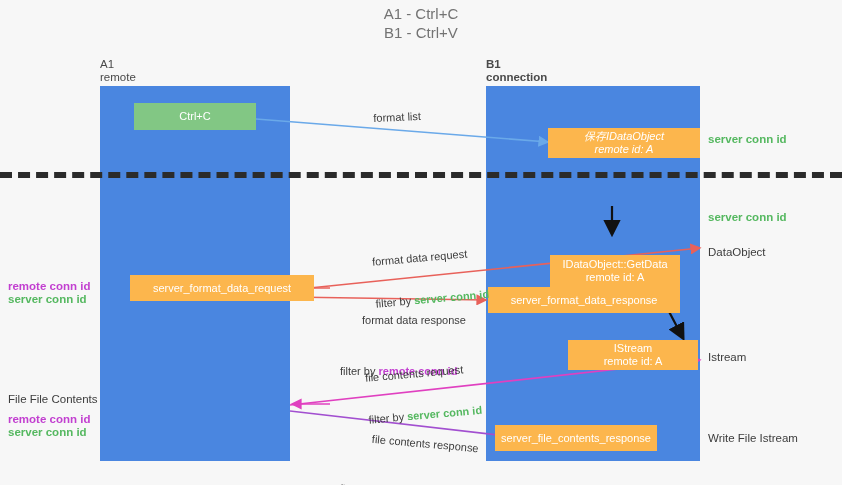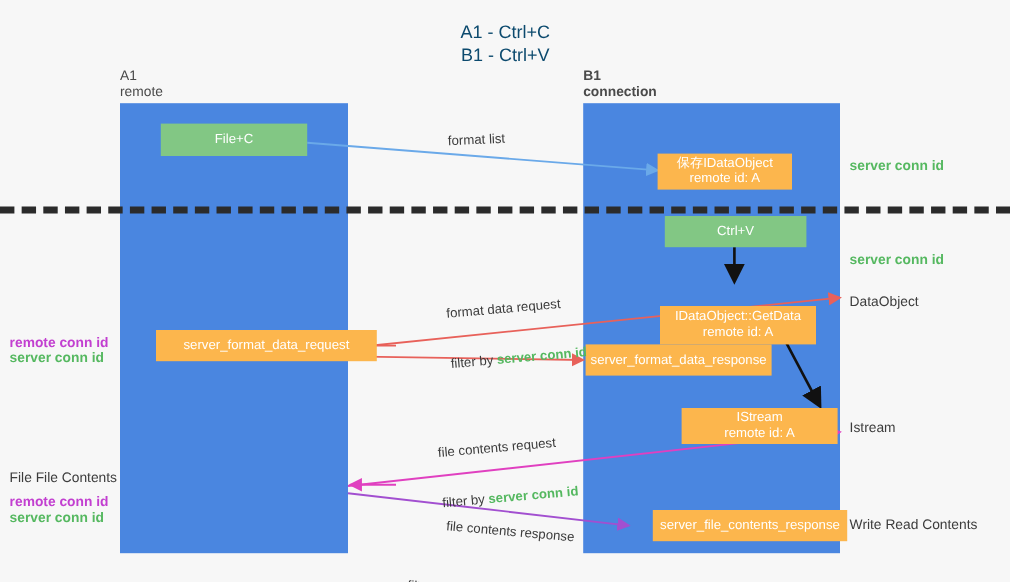--- a/index.html
+++ b/index.html
@@ -10,23 +10,23 @@
   body {
     width: 842px; height: 485px;
     position: relative;
     font-family: "Liberation Sans", "DejaVu Sans", sans-serif;
     overflow: hidden;
   }
   #stage { position: absolute; inset: 0; }
 
   .title {
     position: absolute;
-    left: 0; right: 0; top: 18px;
+    left: 0; right: 0; top: 4px;
     text-align: center;
-    color: #0c4a6e;
+    color: #737373;
     font-size: 15px;
     line-height: 19px;
     white-space: pre;
   }
 
   .col-header {
     position: absolute;
     text-align: left;
     color: #4a4a4a;
     font-size: 11.5px;
@@ -141,62 +141,65 @@
     <line x1="290" y1="297" x2="486" y2="300" stroke="#e8615a" stroke-width="1.6" marker-end="url(#ah-red)"></line>
 
     <line x1="330" y1="288" x2="292" y2="288" stroke="#e8615a" stroke-width="1.6" marker-end="url(#ah-red)"></line>
 
     <line x1="290" y1="405" x2="700" y2="360" stroke="#e040c0" stroke-width="1.6" marker-end="url(#ah-magenta)"></line>
     <line x1="330" y1="404" x2="292" y2="404" stroke="#e040c0" stroke-width="1.6" marker-end="url(#ah-magenta)"></line>
 
     <line x1="290" y1="411" x2="524" y2="438" stroke="#a24fd0" stroke-width="1.6" marker-end="url(#ah-purple)"></line>
   </svg>
 
-  <div class="node green" style="left:134px; top:103px; width:122px; height:27px;">File+C</div>
-
-  <div class="node orange" style="left:548px; top:128px; width:112px; height:30px;">保存IDataObject
+  <div class="node green" style="left:134px; top:103px; width:122px; height:27px;">Ctrl+C</div>
+
+  <div class="node orange" style="left:548px; top:128px; width:152px; height:30px;font-style:italic;">保存IDataObject
 remote id: A</div>
 
-  <div class="node green" style="left:554px; top:180px; width:118px; height:26px;">Ctrl+V</div>
 
   <div class="node orange" style="left:550px; top:236px; width:130px; height:32px;margin-top:19px;">IDataObject::GetData
 remote id: A</div>
 
   <div class="node orange" style="left:568px; top:340px; width:130px; height:30px;">IStream
 remote id: A</div>
 
   <div class="node orange" style="left:130px; top:275px; width:184px; height:26px;">server_format_data_request</div>
 
-  <div class="node orange" style="left:488px; top:287px; width:155px; height:26px;">server_format_data_response</div>
-
-
-  <div class="node orange" style="left:544px; top:425px; width:162px; height:26px;">server_file_contents_response</div>
+  <div class="node orange" style="left:488px; top:287px; width:192px; height:26px;">server_format_data_response</div>
+
+
+  <div class="node orange" style="left:495px; top:425px; width:162px; height:26px;">server_file_contents_response</div>
 
   <div class="divider" style="top:172px;"></div>
 
   <div class="side-label green" style="left:708px; top:132px;">server conn id</div>
   <div class="side-label green" style="left:708px; top:210px;">server conn id</div>
   <div class="side-label dark" style="left:708px; top:245px;">DataObject</div>
   <div class="side-label dark" style="left:708px; top:350px;">Istream</div>
-  <div class="side-label dark" style="left:708px; top:431px;">Write Read Contents</div>
+  <div class="side-label dark" style="left:708px; top:431px;">Write File Istream</div>
 
   <div class="side-label purple" style="left:8px; top:279px;">remote conn id</div>
   <div class="side-label green" style="left:8px; top:292px;">server conn id</div>
 
   <div class="side-label dark" style="left:8px; top:392px;">File File Contents</div>
   <div class="side-label purple" style="left:8px; top:412px;">remote conn id</div>
   <div class="side-label green" style="left:8px; top:425px;">server conn id</div>
 
   <div class="arrow-label" style="left:373px; top:111px; transform: rotate(-2.5deg);">format list</div>
 
   <div class="arrow-label" style="left:369px; top:227px; transform: rotate(-5deg);">
     <div>format data request</div>
     <div><span>filter by </span><span class="g">server conn id</span></div>
   </div>
 
+  <div class="arrow-label" style="left:362px; top:285px;">
+    <div>format data response</div>
+    <div style="margin-top:9px; margin-left:-22px;"><span>filter by </span><span class="p">remote conn id</span></div>
+  </div>
 
   <div class="arrow-label" style="left:362px; top:343px; transform: rotate(-5deg);">
     <div>file contents request</div>
     <div><span>filter by </span><span class="g">server conn id</span></div>
   </div>
 
   <div class="arrow-label" style="left:375px; top:404px; transform: rotate(5deg);">
     <div>file contents response</div>
     <div style="margin-top:10px; margin-left:-28px;"><span>filter by </span></div>
   </div>

